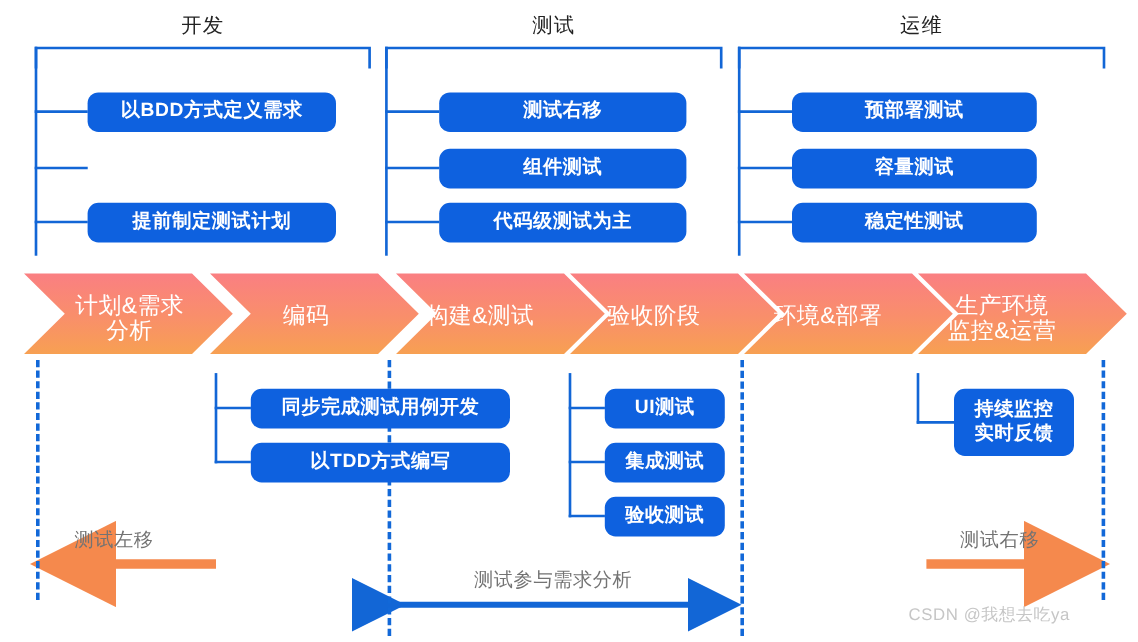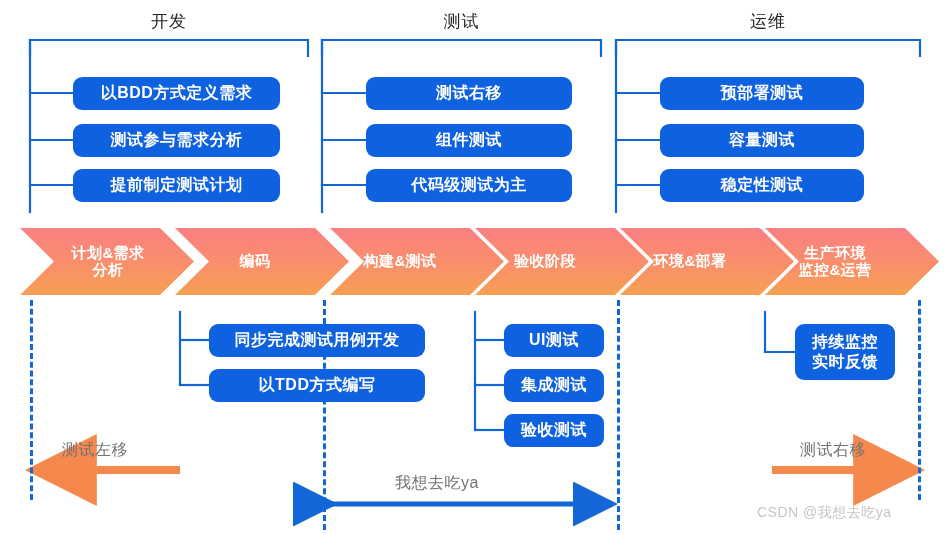--- a/index.html
+++ b/index.html
@@ -41,22 +41,22 @@
     align-items: center;
     justify-content: center;
     line-height: 1.18;
     letter-spacing: 0.5px;
     box-sizing: border-box;
   }
   .pill.two-line { line-height: 1.22; }
   .chev-label {
     position: absolute;
     color: #ffffff;
-    font-size: 15px;
-    font-weight: 700;
+    font-size: 19px;
+    font-weight: 400;
     text-align: center;
     white-space: pre-line;
     line-height: 1.12;
     letter-spacing: 0.4px;
     pointer-events: none;
   }
 
   
   .dash-v {
     position: absolute;
@@ -169,21 +169,20 @@
       <line x1="772" y1="470" x2="914" y2="470" stroke="#F5894D" stroke-width="8" marker-end="url(#arrOrangeR)"></line>
       <line x1="331" y1="504" x2="611" y2="504" stroke="#1266D6" stroke-width="5" marker-start="url(#arrBlueL)" marker-end="url(#arrBlueR)"></line>
     </g>
   </svg>
 
   <div class="phase-title" style="left:30px; top:10px; width:278px;">开发</div>
   <div class="phase-title" style="left:616px; top:10px; width:304px;">运维</div>
   <div class="phase-title" style="left:322px; top:10px; width:279px;">测试</div>
 
   <div class="pill" style="left:73px; top:77px; width:207px; height:33px;">以BDD方式定义需求</div>
-  <div class="pill" style="left:73px; top:124px; width:207px; height:33px;">测试参与需求分析</div>
   <div class="pill" style="left:73px; top:169px; width:207px; height:33px;">提前制定测试计划</div>
 
   <div class="pill" style="left:366px; top:77px; width:206px; height:33px;">测试右移</div>
   <div class="pill" style="left:366px; top:124px; width:206px; height:33px;">组件测试</div>
   <div class="pill" style="left:366px; top:169px; width:206px; height:33px;">代码级测试为主</div>
 
   <div class="pill" style="left:660px; top:77px; width:204px; height:33px;">预部署测试</div>
   <div class="pill" style="left:660px; top:124px; width:204px; height:33px;">容量测试</div>
   <div class="pill" style="left:660px; top:169px; width:204px; height:33px;">稳定性测试</div>
 
@@ -206,17 +205,17 @@
 
   <div class="pill" style="left:209px; top:369px; width:216px; height:33px;">以TDD方式编写</div>
   <div class="pill" style="left:504px; top:369px; width:100px; height:33px;">集成测试</div>
   <div class="pill" style="left:504px; top:414px; width:100px; height:33px;">验收测试</div>
 
   <div class="pill two-line" style="left:795px; top:324px; width:100px; height:56px; white-space:pre-line;">持续监控
 实时反馈</div>
 
   <div class="cap" style="left:62px; top:440px;">测试左移</div>
   <div class="cap" style="left:800px; top:440px;">测试右移</div>
-  <div class="cap" style="left:395px; top:473px;">我想去吃ya</div>
+  <div class="cap" style="left:395px; top:473px;">测试参与需求分析</div>
 
   <div class="watermark" style="left:757px; top:504px;">CSDN @我想去吃ya</div>
 
 </div>
 
 </body></html>

